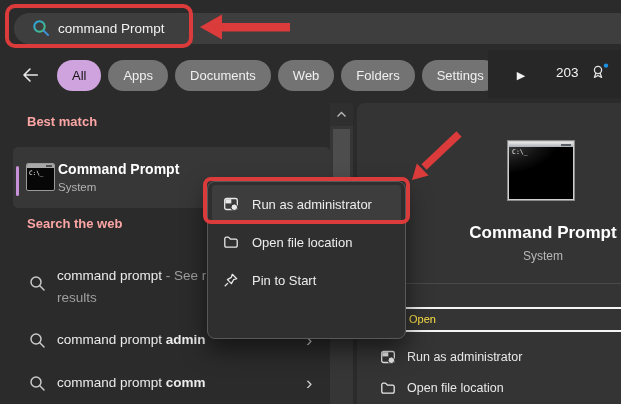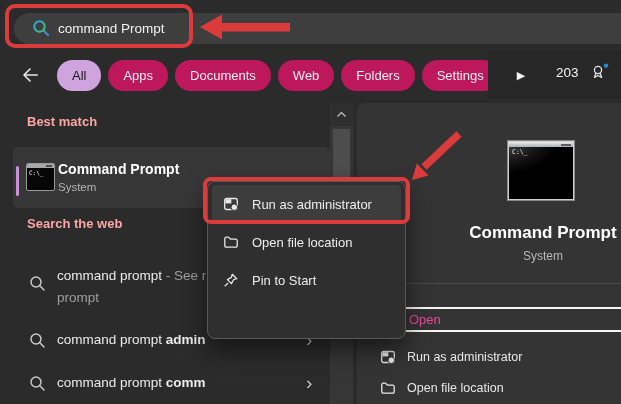--- a/index.html
+++ b/index.html
@@ -17,21 +17,21 @@
 
   
   .red-box { border:4px solid #dc3b3b; border-radius:10px; z-index:60; pointer-events:none; }
   #red-box-search { left:5px; top:4px; width:180px; height:36px; }
   #red-box-menu   { left:203px; top:177px; width:199px; height:39px; border-radius:8px; }
   #arrows { left:0; top:0; width:621px; height:404px; z-index:62; pointer-events:none; }
 
   
   .back-btn { left:19px; top:65px; width:20px; height:20px; }
   .tabs-strip { left:57px; top:60px; height:31px; display:flex; gap:7px; }
-  .pill { height:31px; line-height:31px; padding:0 15px; background:#be185d; border-radius:16px;
+  .pill { height:31px; line-height:31px; padding:0 15px; background:#737373; border-radius:16px;
           font-size:13px; color:#f0f0f0; white-space:nowrap; }
   .pill.selected { background:#cfa3dd; color:#161616; }
   .tabs-scrim { left:488px; top:50px; width:133px; height:48px; background:#272727; }
   .more-btn { left:510px; top:64px; width:22px; height:22px; line-height:22px; text-align:center;
               font-size:11px; color:#f2f2f2; }
   .rewards-points { left:556px; top:65px; font-size:13.5px; color:#f2f2f2; }
   .rewards-icon { left:590px; top:62px; width:20px; height:20px; }
 
   
   .section-heading { font-size:13px; font-weight:bold; color:#fca5a5; }
@@ -69,21 +69,21 @@
   .cmd-lg .bar::after { content:""; position:absolute; right:2px; top:1.5px; width:10px; height:2px; background:#5a5f66; }
   .cmd-lg .scr { position:relative; height:calc(100% - 5px);
                  background:radial-gradient(95px 60px at -8px -10px, rgba(150,150,150,.55), rgba(70,70,70,.25) 45%, rgba(0,0,0,0) 62%), #000; }
   .cmd-lg .ptxt { display:block; font-size:6.5px; line-height:8px; color:#e8e8e8; padding:1px 3px;
                   font-family:"DejaVu Sans Mono", monospace; }
   .panel-title { left:433px; top:223px; width:220px; text-align:center; font-size:17px; font-weight:600; color:#ffffff; z-index:21; }
   .panel-sub { left:433px; top:249px; width:220px; text-align:center; font-size:12px; color:#b8b8b8; z-index:21; }
   .panel-divider { left:372px; top:283px; width:249px; height:1px; background:#4a4a4a; z-index:21; }
   .open-row { left:372px; top:307px; width:249px; height:25px; box-sizing:border-box;
               border-top:2px solid #f5f5f5; border-bottom:2px solid #f5f5f5;
-              line-height:21px; padding-left:37px; font-size:13px; color:#ec4899; z-index:21; }
+              line-height:21px; padding-left:37px; font-size:11px; color:#fde047; z-index:21; }
   .panel-action-icon { width:16px; height:16px; z-index:21; }
   .panel-action-label { font-size:12.5px; color:#e8e8e8; z-index:21; }
 
   
   .menu { left:207px; top:181px; width:199px; height:158px; background:#2f2f2f; border:1px solid #585858;
           border-radius:8px; box-sizing:border-box; padding:3px 0; z-index:40;
           box-shadow:0 10px 24px rgba(0,0,0,.55); }
   .menu-item { height:38px; margin:0 4px; display:flex; align-items:center; gap:13px; padding-left:11px;
                border-radius:4px; font-size:13px; color:#ededed; }
   .menu-item.hl { background:#3d3d3d; }
@@ -141,21 +141,21 @@
 
   <div class="abs section-heading" id="search-web-heading">Search the web</div>
 
   <svg class="abs ws-icon" style="left:28px; top:274px;" viewBox="0 0 19 19">
     <circle cx="8" cy="8" r="5" fill="none" stroke="#c9c9c9" stroke-width="1.5"></circle>
     <path d="M11.8 11.8L16 16" stroke="#c9c9c9" stroke-width="1.5" stroke-linecap="round"></path>
   </svg>
   <div class="abs ws-text" style="left:57px; top:268px;">
     <span>command prompt</span><span class="ws-gray"> - See r</span>
   </div>
-  <div class="abs ws-text ws-gray" style="left:57px; top:290px;">prompt</div>
+  <div class="abs ws-text ws-gray" style="left:57px; top:290px;">results</div>
 
   <svg class="abs ws-icon" style="left:28px; top:331px;" viewBox="0 0 19 19">
     <circle cx="8" cy="8" r="5" fill="none" stroke="#c9c9c9" stroke-width="1.5"></circle>
     <path d="M11.8 11.8L16 16" stroke="#c9c9c9" stroke-width="1.5" stroke-linecap="round"></path>
   </svg>
   <div class="abs ws-text" style="left:57px; top:332px;">
     <span>command prompt </span><span class="ws-bold">admin</span>
   </div>
   <div class="abs chev" style="left:306px; top:330px;">›</div>
 

